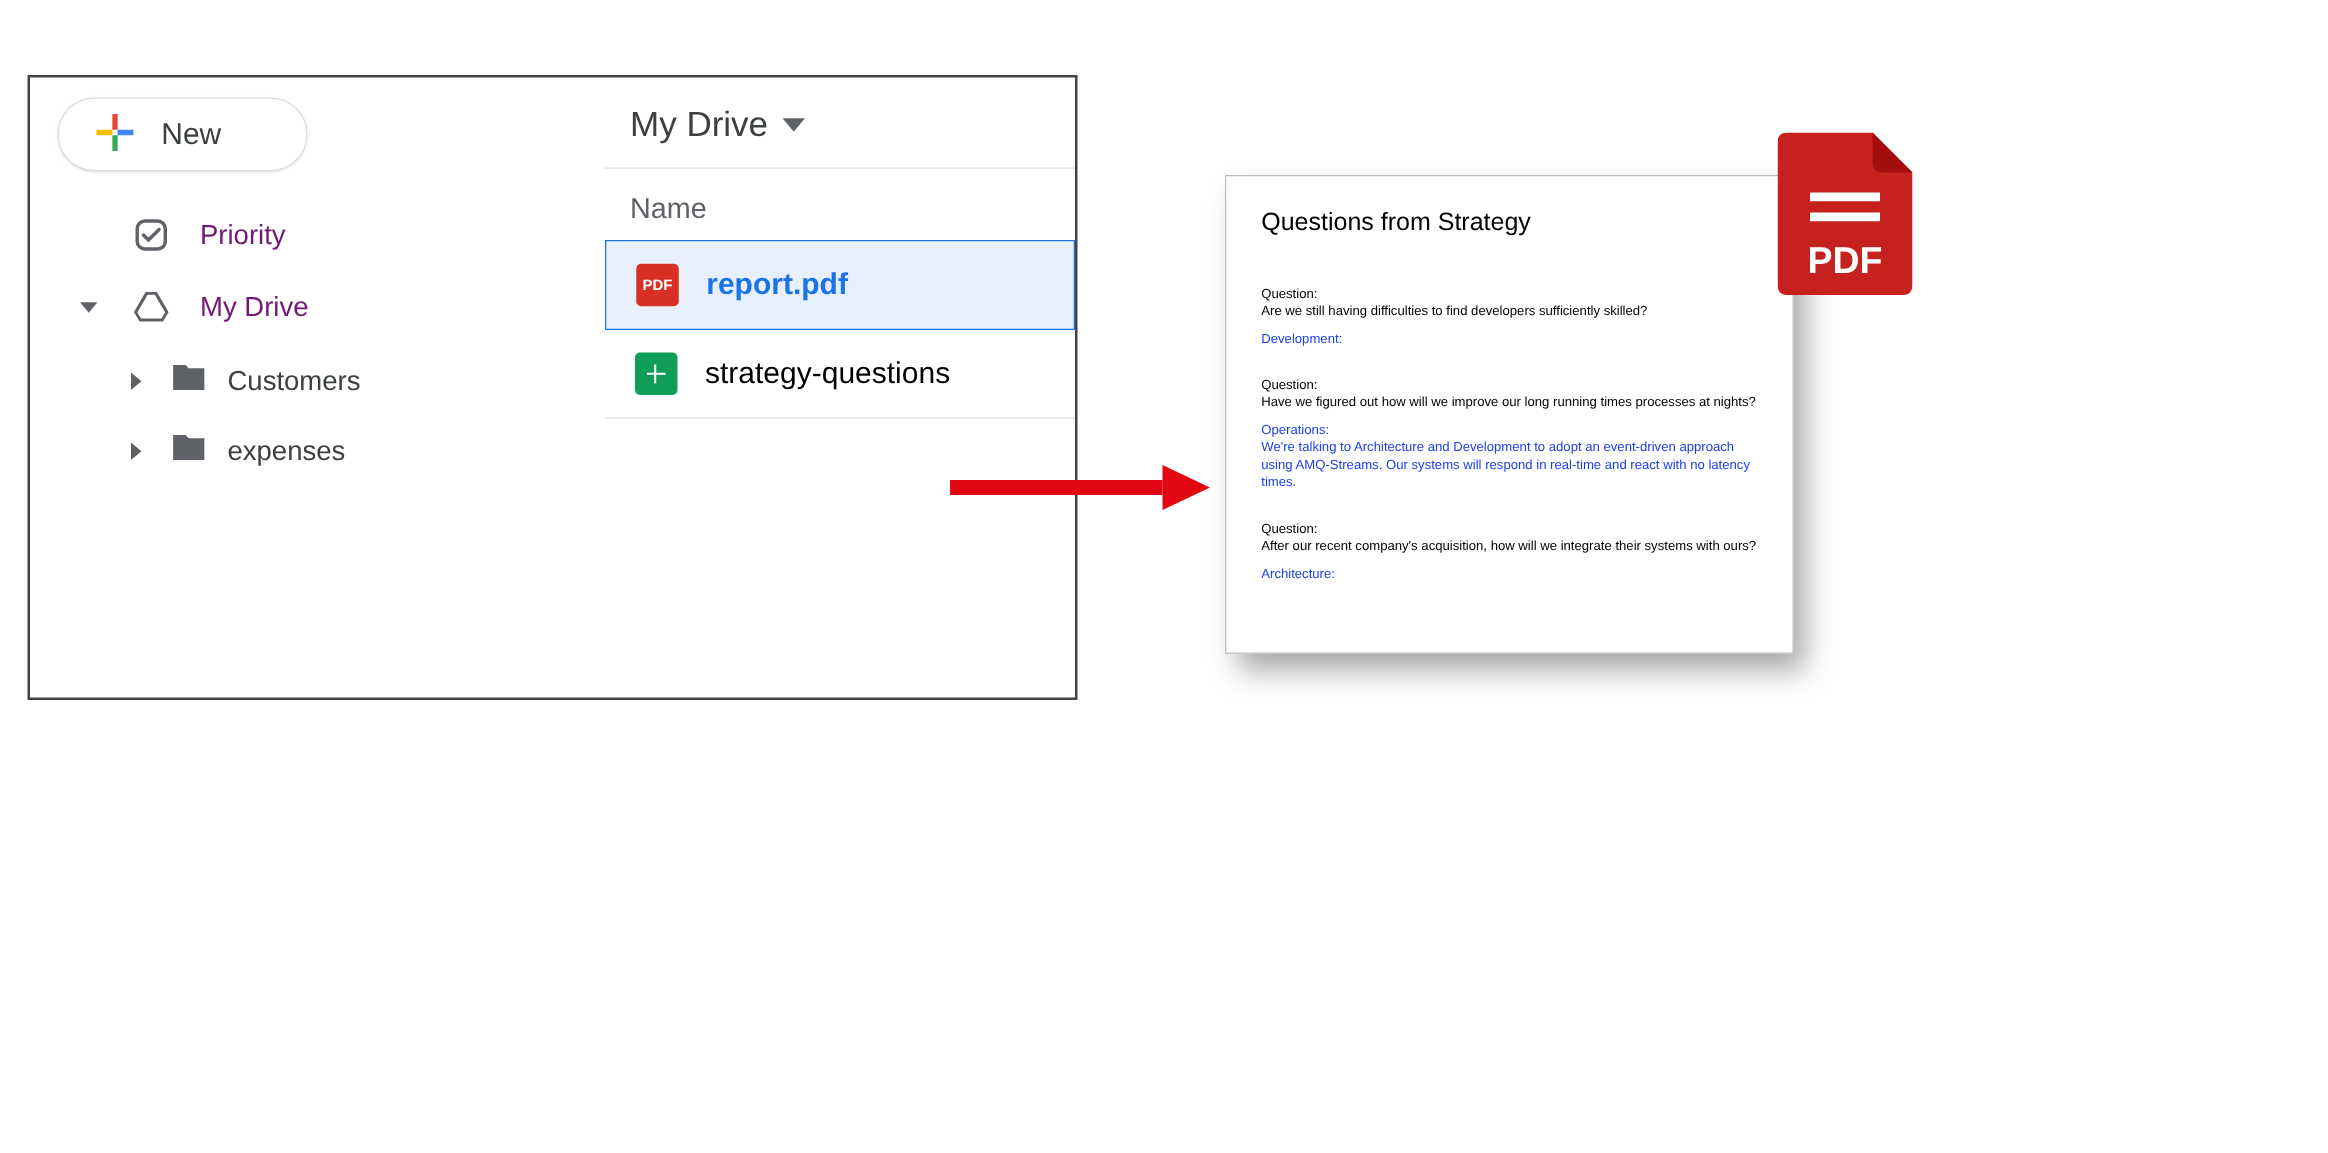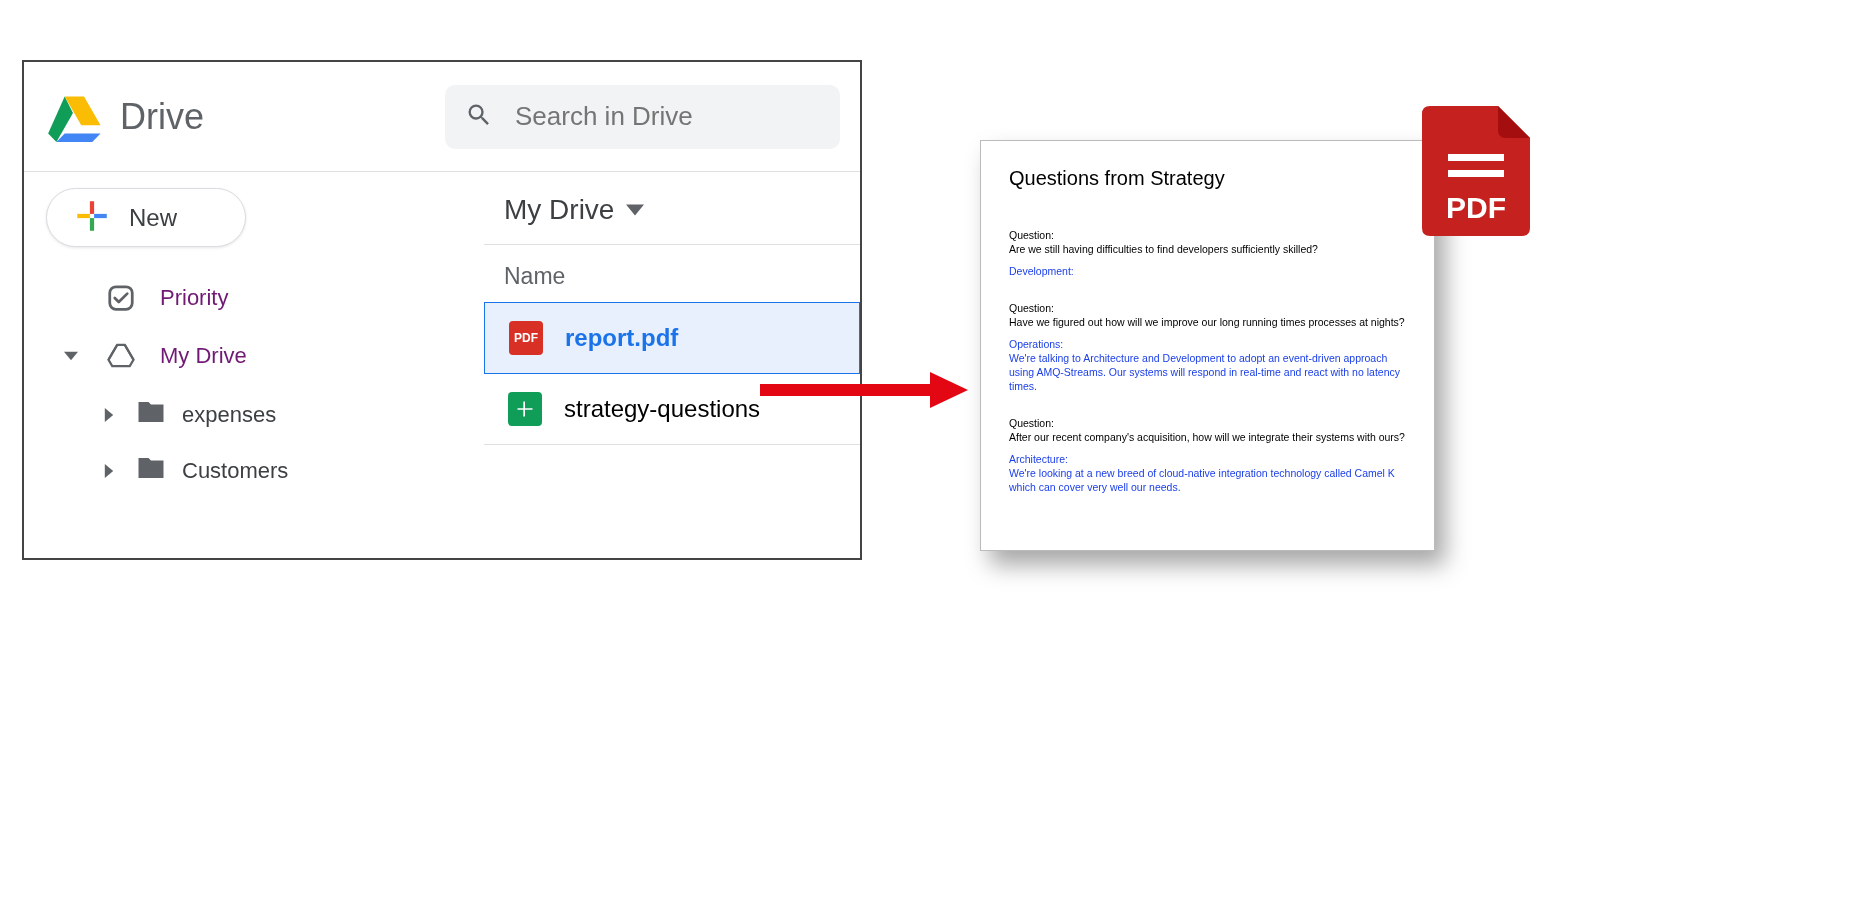--- a/index.html
+++ b/index.html
@@ -178,41 +178,20 @@
     top:106px;
     width:108px;
     height:130px;
   }
 </style>
 </head>
 <body>
 
 <div class="drive-window">
 
-  <div class="drive-header">
-    <div class="drive-logo-wrap">
-      <span>
-        <svg viewBox="0 0 87 78">
-            <path fill="#0F9D58" d="M6 66l12 12 24-42L30 12z"></path>
-            <path fill="#4285F4" d="M18 78h52l12-12H30z"></path>
-            <path fill="#FBBC04" d="M30 12l24 42h28L58 12z"></path>
-            <path fill="#EA4335" d="M30 12h28L44 36z" opacity="0"></path>
-          </svg>
-      </span>
-      <span class="drive-title">Drive</span>
-    </div>
-    <div class="search-box">
-      <span class="search-icon">
-        <svg viewBox="0 0 24 24">
-            <path d="M15.5 14h-.79l-.28-.27A6.471 6.471 0 0016 9.5 6.5 6.5 0 109.5 16c1.61 0 3.09-.59 4.23-1.57l.27.28v.79l5 4.99L20.49 19l-4.99-5zM9.5 14A4.5 4.5 0 119.5 5a4.5 4.5 0 010 9z"></path>
-          </svg>
-      </span>
-      <input class="search-input" placeholder="Search in Drive" style="">
-    </div>
-  </div>
 
   <div class="drive-body">
 
     <div class="sidebar">
       <button class="new-btn">
         <span class="plus">
           <svg viewBox="0 0 36 36">
               <path fill="#EA4335" d="M16 16V4h4v12z"></path>
               <path fill="#4285F4" d="M20 16h12v4H20z"></path>
               <path fill="#34A853" d="M16 20v12h4V20z"></path>
@@ -245,46 +224,46 @@
           <svg viewBox="0 0 24 24" fill="none" stroke="#5f6368" stroke-width="1.8">
               <path d="M9 3h6l7 12-3 5H5l-3-5z"></path>
               <path d="M9 3L2 15"></path>
               <path d="M15 3l7 12"></path>
             </svg>
         </span>
         <span>My Drive</span>
       </div>
 
       <div class="tree-children">
+        <div class="tree-child">
+          <span class="tree-toggle">
+            <svg viewBox="0 0 10 10">
+                <path d="M2 0l6 5-6 5z"></path>
+              </svg>
+          </span>
+          <span class="folder-icon">
+            <svg viewBox="0 0 24 24">
+                <path d="M10 4H2v16h20V6H12z"></path>
+              </svg>
+          </span>
+          <span>Customers</span>
+        </div>
         <div class="tree-child">
           <span class="tree-toggle">
             <svg viewBox="0 0 10 10">
                 <path d="M2 0l6 5-6 5z"></path>
               </svg>
           </span>
           <span class="folder-icon">
             <svg viewBox="0 0 24 24">
                 <path d="M10 4H2v16h20V6H12z"></path>
               </svg>
           </span>
           <span>expenses</span>
         </div>
-        <div class="tree-child">
-          <span class="tree-toggle">
-            <svg viewBox="0 0 10 10">
-                <path d="M2 0l6 5-6 5z"></path>
-              </svg>
-          </span>
-          <span class="folder-icon">
-            <svg viewBox="0 0 24 24">
-                <path d="M10 4H2v16h20V6H12z"></path>
-              </svg>
-          </span>
-          <span>Customers</span>
-        </div>
       </div>
     </div>
 
     <div class="file-pane">
       <div class="breadcrumb">
         <span>My Drive</span>
         <span>
           <svg viewBox="0 0 10 10">
               <path d="M0 2l5 6 5-6z"></path>
             </svg>
@@ -332,21 +311,20 @@
     <div style="height:8px"></div>
     <div class="qa-a-label">Operations:</div>
     <div class="qa-a-text">We're talking to Architecture and Development to adopt an event-driven approach using AMQ-Streams. Our systems will respond in real-time and react with no latency times.</div>
   </div>
 
   <div class="qa-block">
     <div class="qa-q-label">Question:</div>
     <div class="qa-q-text">After our recent company's acquisition, how will we integrate their systems with ours?</div>
     <div style="height:8px"></div>
     <div class="qa-a-label">Architecture:</div>
-    <div class="qa-a-text">We're looking at a new breed of cloud-native integration technology called Camel K which can cover very well our needs.</div>
   </div>
 </div>
 
 <div class="pdf-badge">
   <svg viewBox="0 0 108 130">
     <path d="M0 8 q0-8 8-8 H76 l32 32 V122 q0 8 -8 8 H8 q-8 0 -8-8 Z" fill="#c5221f"></path>
     <path d="M76 0 l32 32 H84 q-8 0 -8-8 Z" fill="#a50e0e"></path>
     <rect x="26" y="48" width="56" height="7" fill="#fff"></rect>
     <rect x="26" y="64" width="56" height="7" fill="#fff"></rect>
     <text x="54" y="112" text-anchor="middle" fill="#fff" font-family="Arial" font-weight="700" font-size="30">PDF</text>

